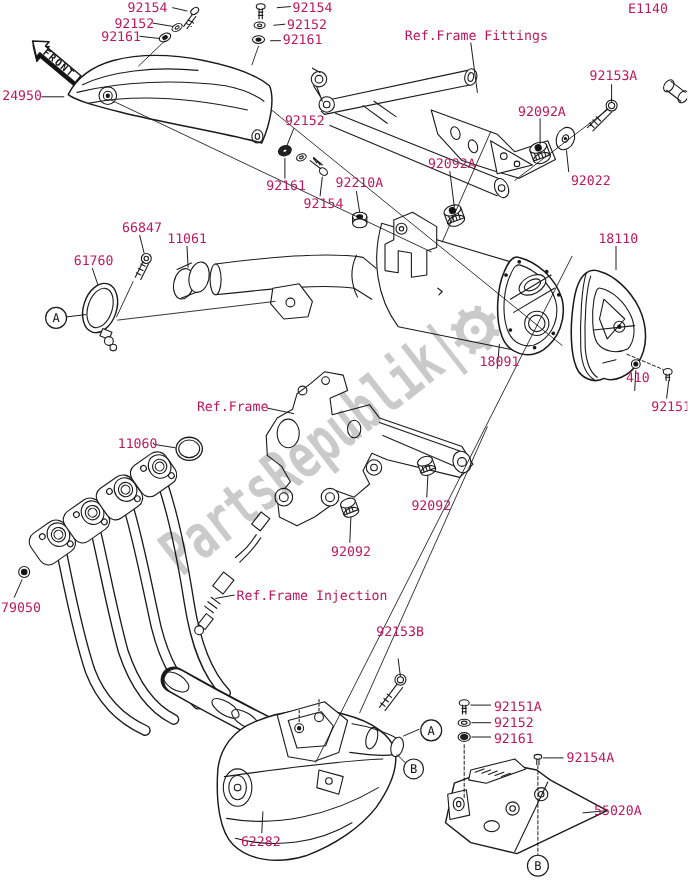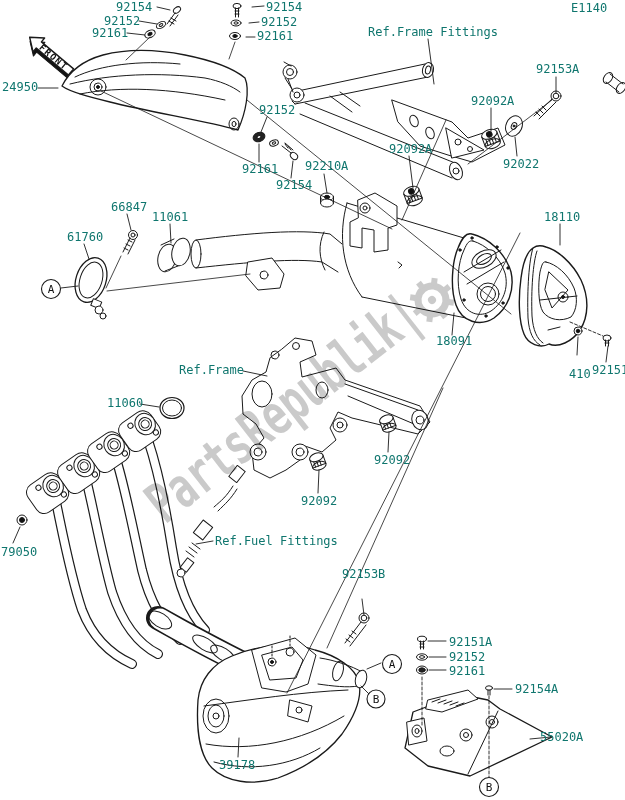--- a/index.html
+++ b/index.html
@@ -1,19 +1,19 @@
 <!DOCTYPE html>
 <html><head>
 <meta charset="utf-8">
 <style>
   html,body{margin:0;padding:0;background:#ffffff;}
   #stage{position:relative;width:625px;height:800px;background:#ffffff;overflow:hidden;
          font-family:"DejaVu Sans Mono","Liberation Mono",monospace;}
   #art{position:absolute;left:0;top:0;z-index:1;}
-  .lb{position:absolute;z-index:3;font-size:12px;line-height:12px;color:#0f766e;
+  .lb{position:absolute;z-index:3;font-size:12px;line-height:12px;color:#be185d;
       white-space:nowrap;letter-spacing:0px;}
   .wm{mix-blend-mode:multiply;}
 </style>
 </head>
 <body>
 
 <div id="stage">
 
 <svg id="art" width="625" height="800" viewBox="0 0 625 800">
   <g fill="none" stroke="#1a1a1a" stroke-width="1" stroke-linecap="round" stroke-linejoin="round">
@@ -458,40 +458,40 @@
 <div class="lb" style="left:116px;top:1px">92154</div>
 <div class="lb" style="left:104px;top:15px">92152</div>
 <div class="lb" style="left:92px;top:27px">92161</div>
 <div class="lb" style="left:266px;top:1px">92154</div>
 <div class="lb" style="left:261px;top:16px">92152</div>
 <div class="lb" style="left:257px;top:30px">92161</div>
 <div class="lb" style="left:2px;top:81px">24950</div>
 <div class="lb" style="left:368px;top:26px">Ref.Frame Fittings</div>
 <div class="lb" style="left:536px;top:63px">92153A</div>
 <div class="lb" style="left:471px;top:95px">92092A</div>
-<div class="lb" style="left:503px;top:158px">92022</div>
+<div class="lb" style="left:519px;top:158px">92022</div>
 <div class="lb" style="left:389px;top:143px">92092A</div>
 <div class="lb" style="left:259px;top:104px">92152</div>
 <div class="lb" style="left:305px;top:160px">92210A</div>
 <div class="lb" style="left:242px;top:163px">92161</div>
 <div class="lb" style="left:276px;top:179px">92154</div>
 <div class="lb" style="left:111px;top:201px">66847</div>
 <div class="lb" style="left:152px;top:211px">11061</div>
 <div class="lb" style="left:67px;top:231px">61760</div>
 <div class="lb" style="left:544px;top:211px">18110</div>
-<div class="lb" style="left:436px;top:335px">18091</div>
-<div class="lb" style="left:569px;top:368px">410</div>
+<div class="lb" style="left:436px;top:323px">18091</div>
+<div class="lb" style="left:569px;top:337px">410</div>
 <div class="lb" style="left:592px;top:364px">92151</div>
 <div class="lb" style="left:179px;top:364px">Ref.Frame</div>
 <div class="lb" style="left:107px;top:397px">11060</div>
 <div class="lb" style="left:374px;top:454px">92092</div>
 <div class="lb" style="left:301px;top:495px">92092</div>
-<div class="lb" style="left:215px;top:535px">Ref.Fuel Fittings</div>
+<div class="lb" style="left:215px;top:535px">Ref.Frame Injection</div>
 <div class="lb" style="left:1px;top:546px">79050</div>
 <div class="lb" style="left:342px;top:568px">92153B</div>
 <div class="lb" style="left:449px;top:636px">92151A</div>
 <div class="lb" style="left:449px;top:651px">92152</div>
 <div class="lb" style="left:449px;top:665px">92161</div>
 <div class="lb" style="left:515px;top:683px">92154A</div>
 <div class="lb" style="left:540px;top:731px">55020A</div>
-<div class="lb" style="left:219px;top:759px">39178</div>
+<div class="lb" style="left:219px;top:759px">62282</div>
 
 </div>
 
 </body></html>

